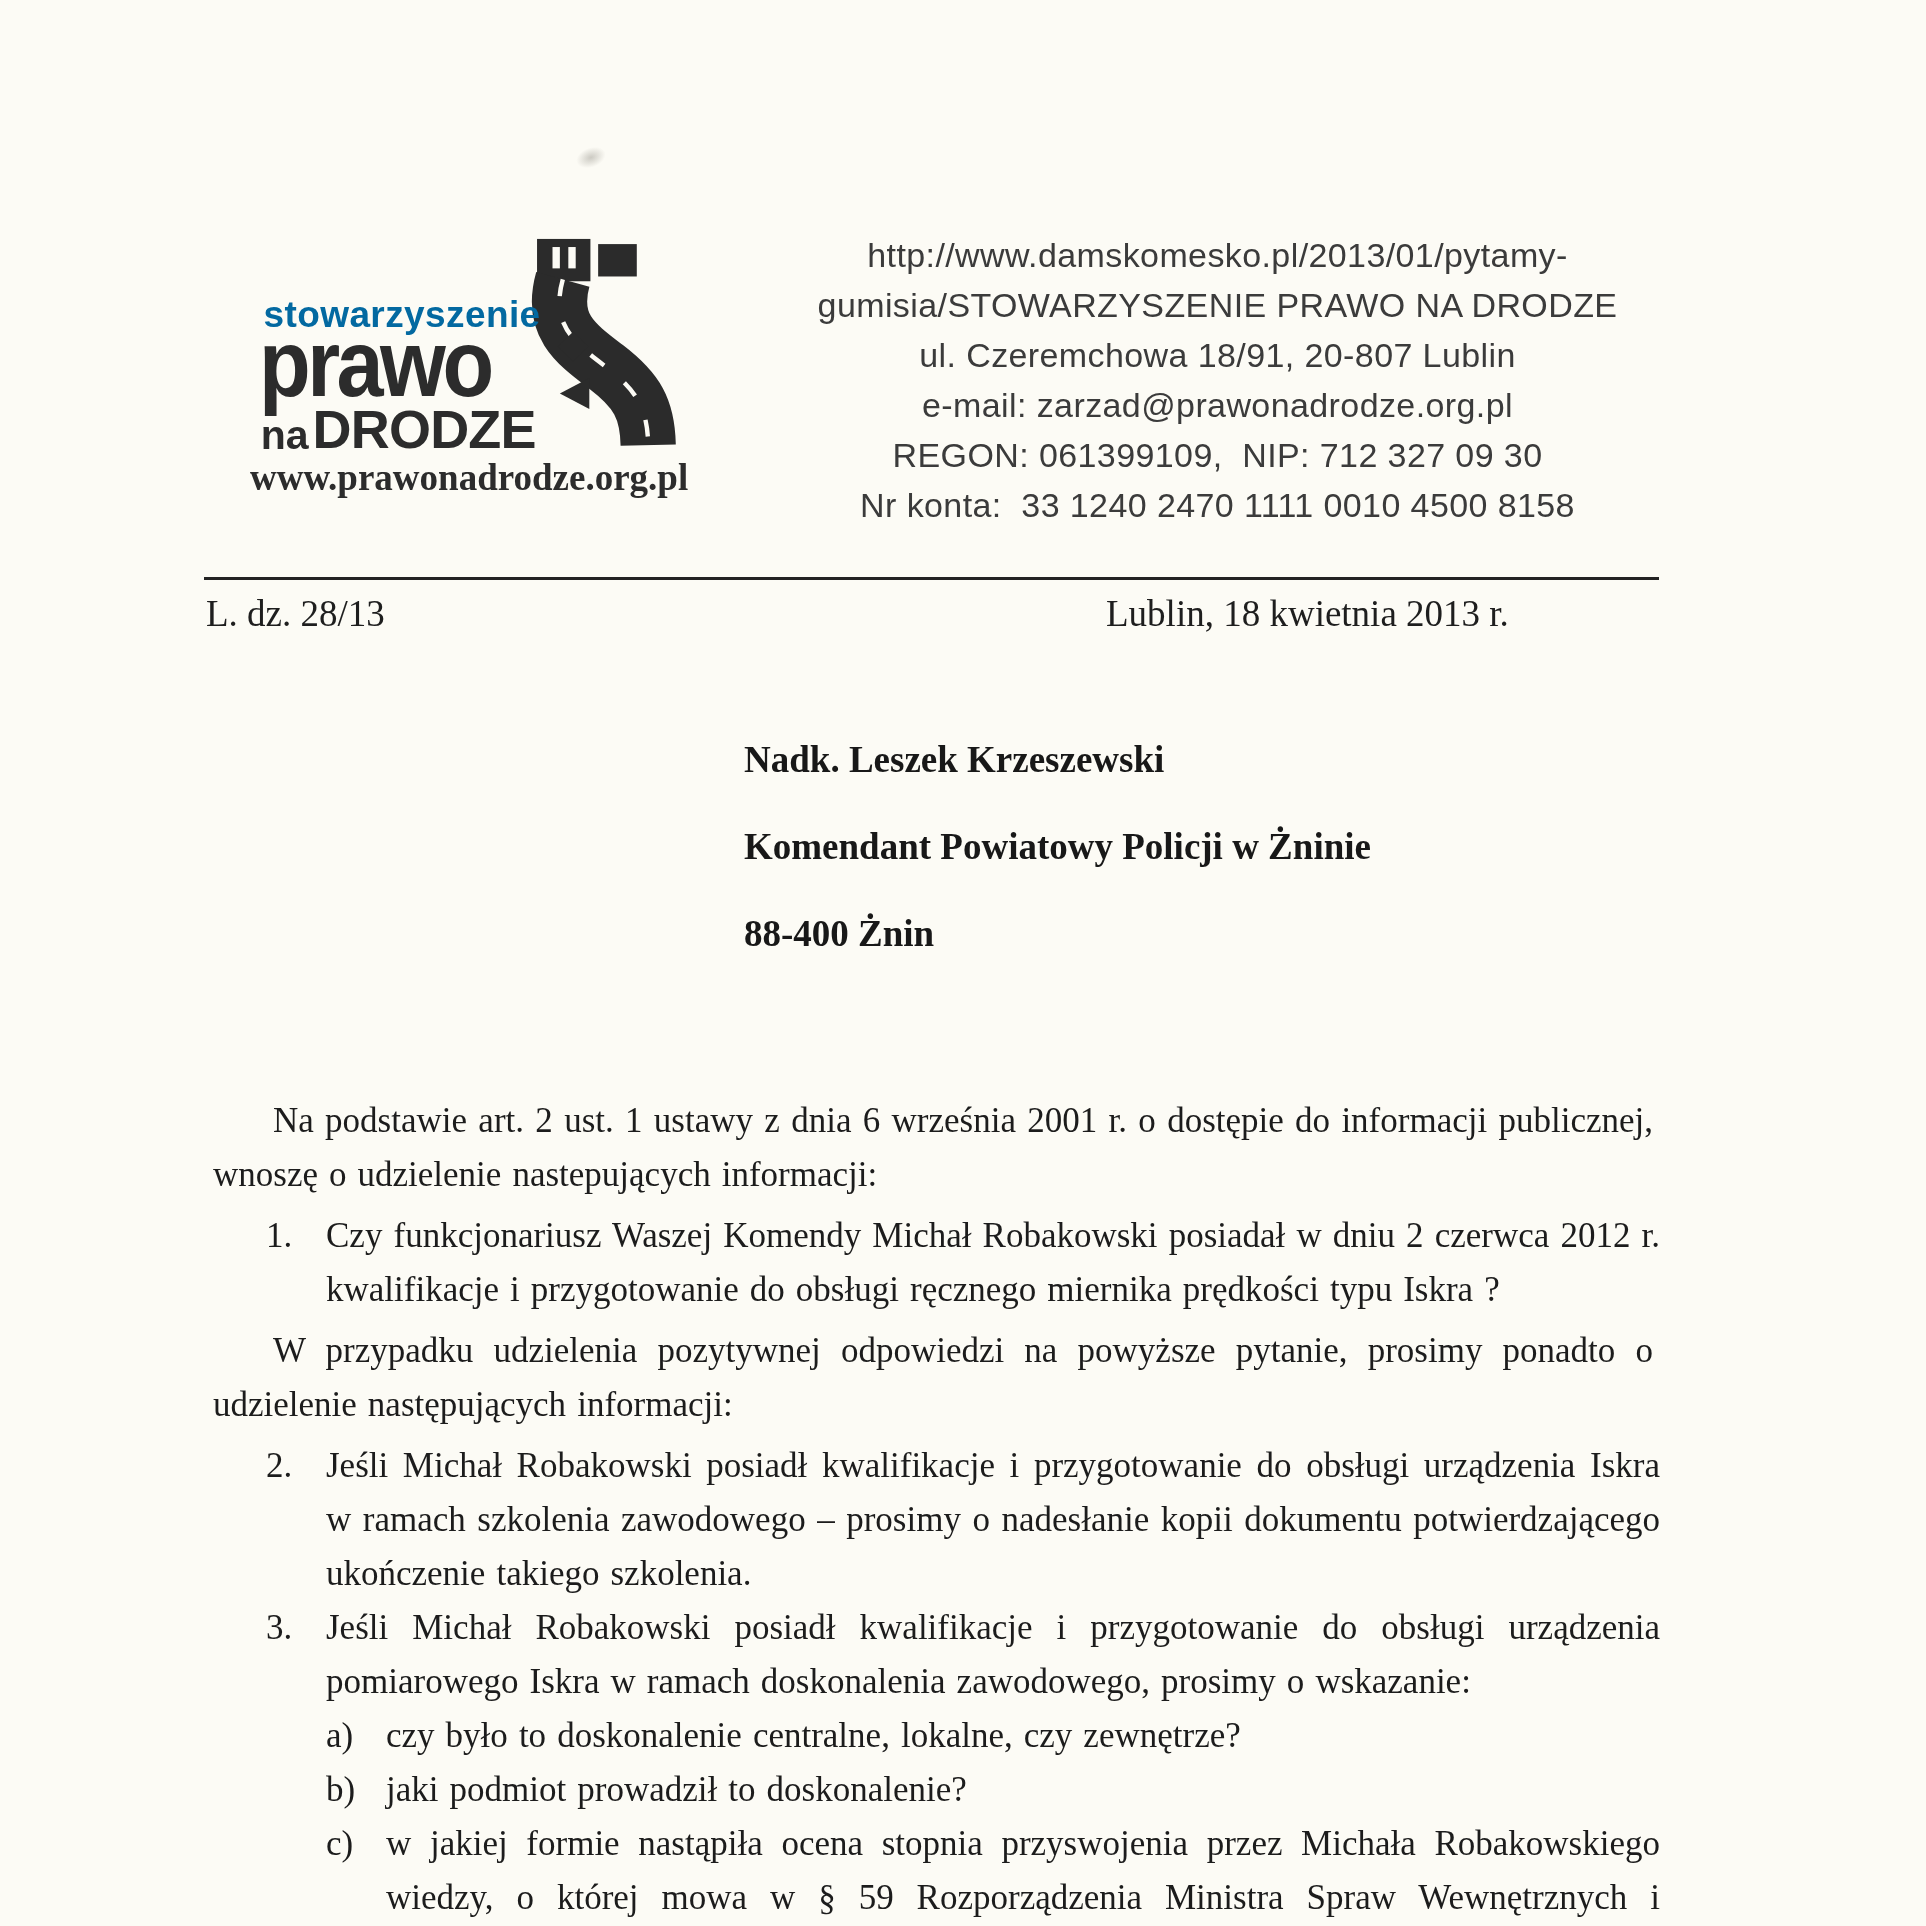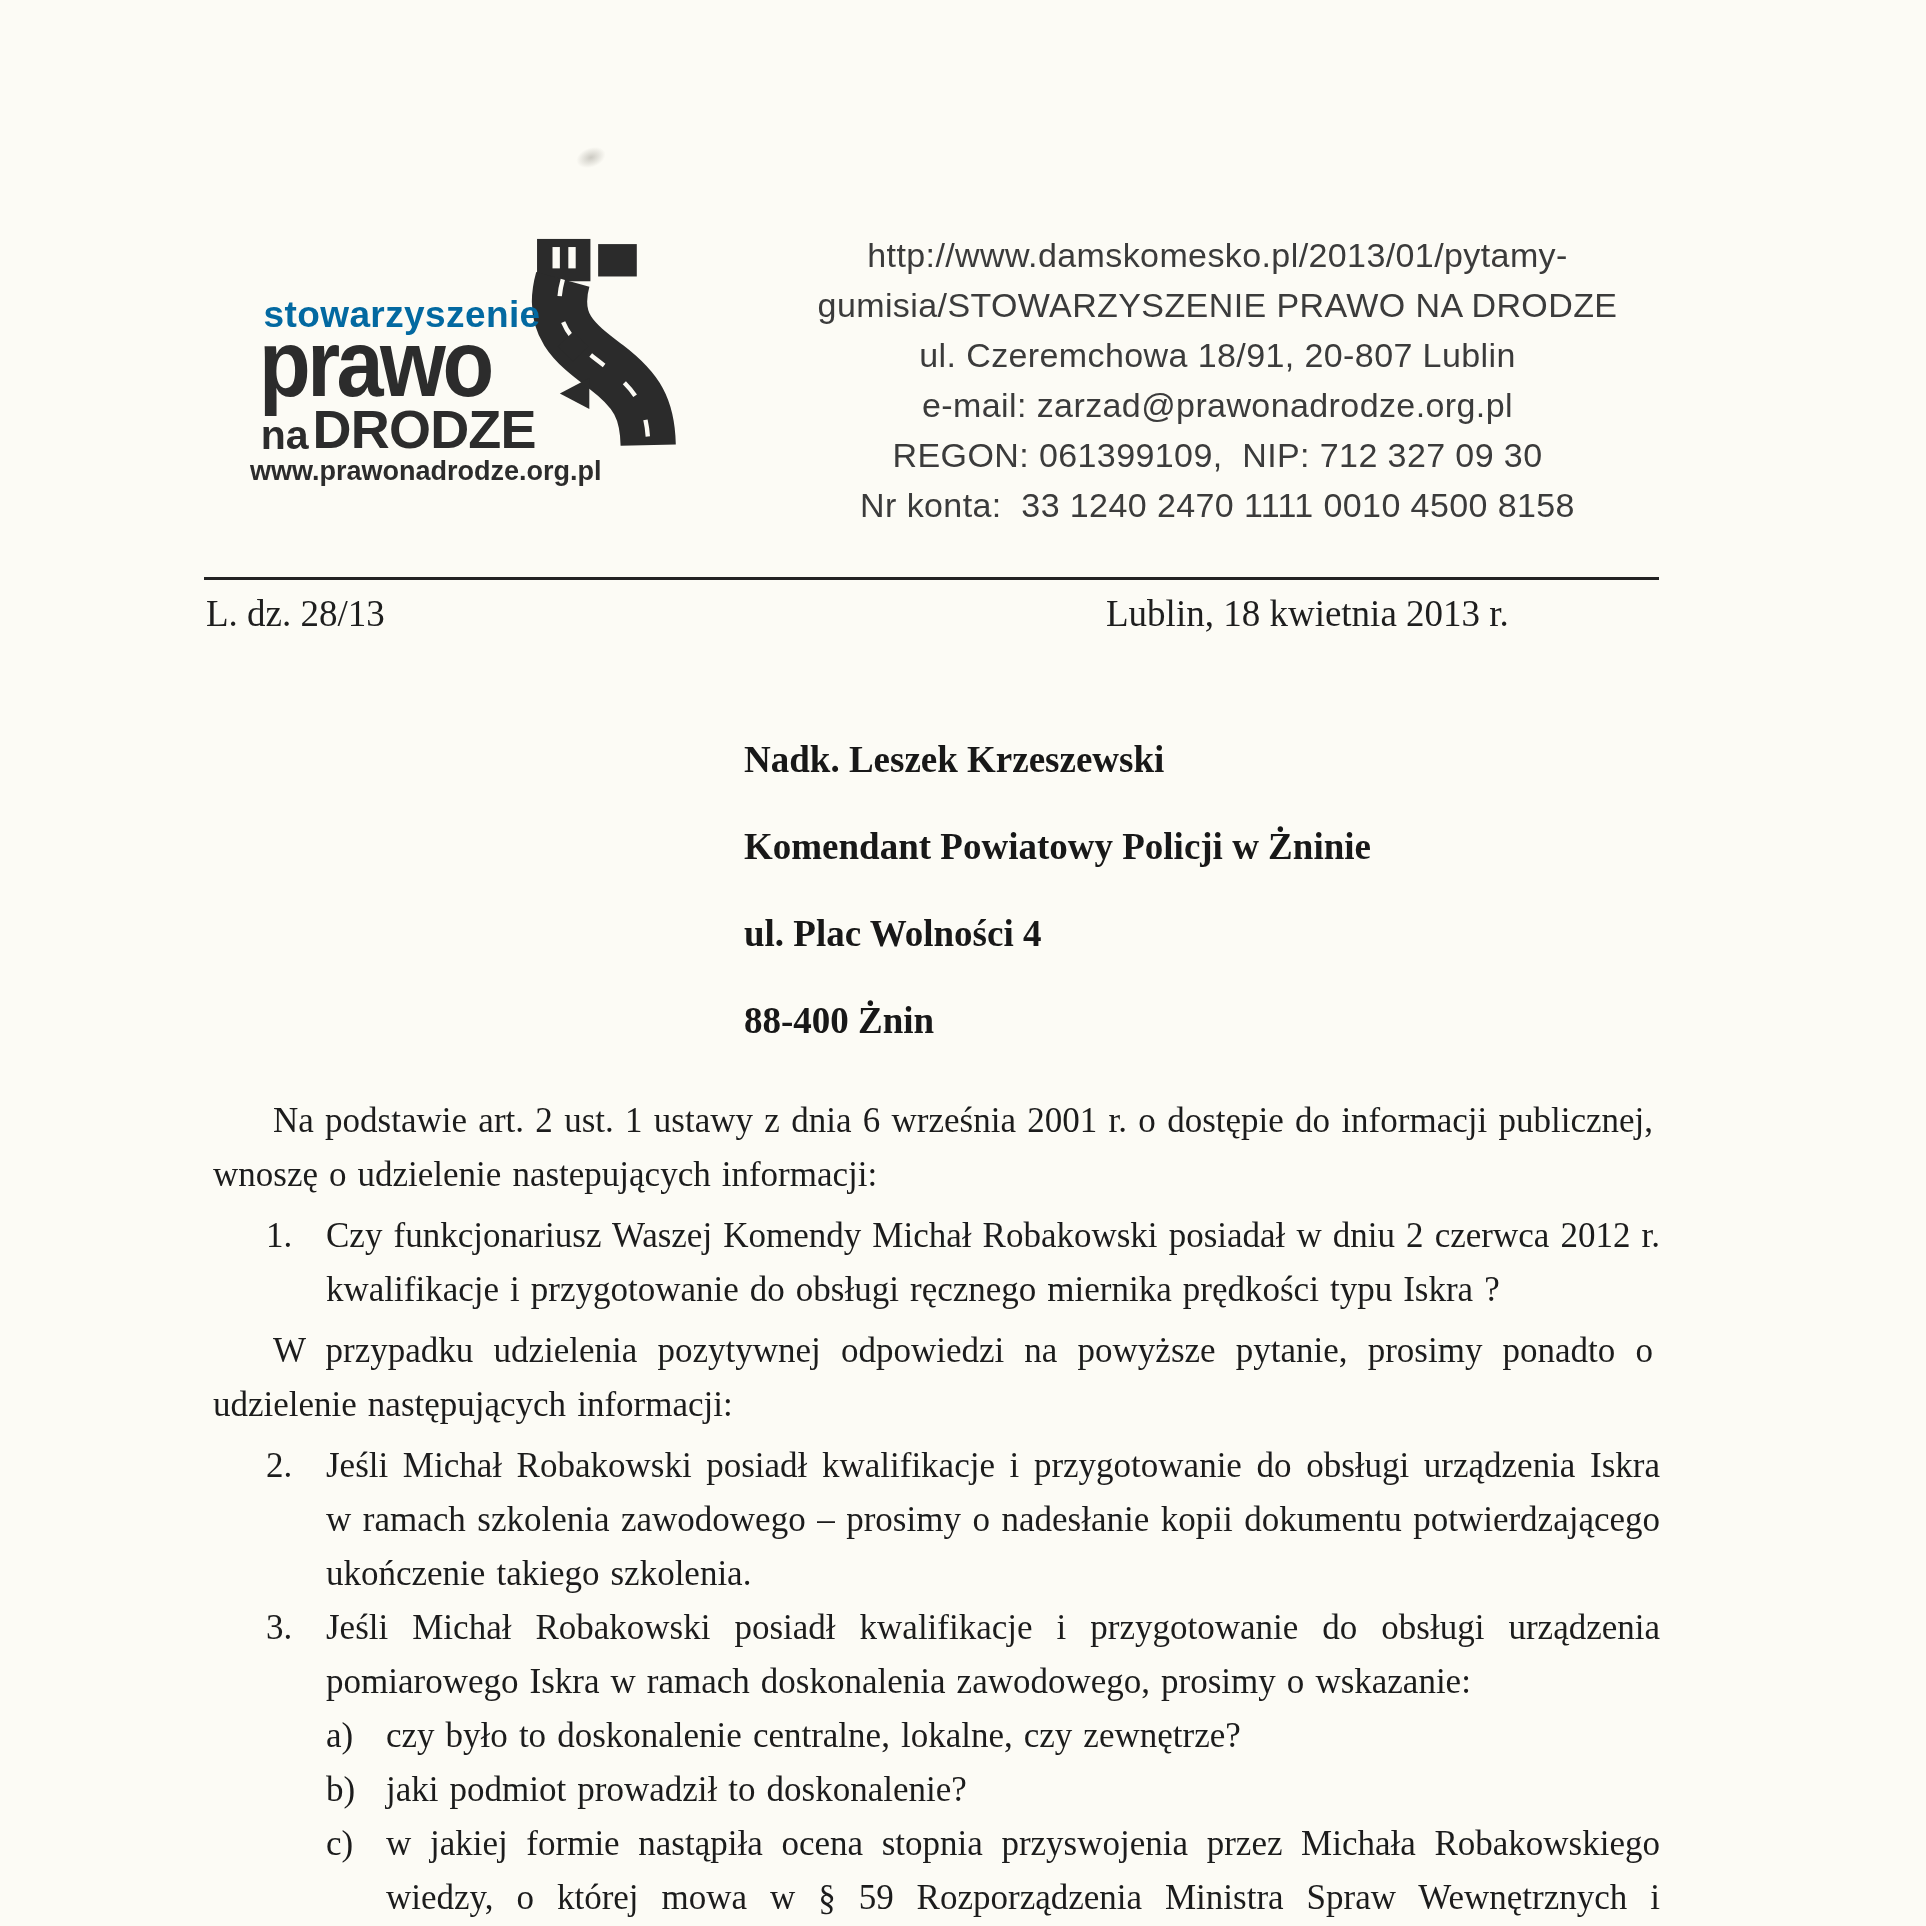--- a/index.html
+++ b/index.html
@@ -39,22 +39,22 @@
   }
   .logo-t3 {
     position:absolute; left:10.8px; top:165px;
     display:flex; align-items:flex-end; color:#2c2c2c;
     font-family:"Liberation Sans", sans-serif; font-weight:700;
   }
   .logo-t3 .na { font-size:41px; line-height:1; }
   .logo-t3 .drodze { font-size:54px; line-height:1; margin-left:3.9px; letter-spacing:-0.8px; }
   .logo-site {
     position:absolute; left:0; top:219px;
-    font-family:Liberation Sans, sans-serif; font-weight:700;
-    font-size:27px; color:#2c2c2c;
+    font-family:Liberation Serif, serif; font-weight:700;
+    font-size:37px; color:#2c2c2c;
   }
 
   
   .head-right {
     position:absolute; left:740px; top:230px; width:955px;
     text-align:center;
     font-family:"Liberation Sans", sans-serif;
     font-size:34px; line-height:50px; color:#3b3b3b;
     letter-spacing:0.4px;
   }
@@ -124,21 +124,20 @@
   <div class="rule"></div>
 
   <div class="refline">
     <span class="refno">L. dz. 28/13</span>
     <span class="refdate">Lublin, 18 kwietnia 2013 r.</span>
   </div>
 
   <div class="addressee">
     <div class="aline">Nadk. Leszek Krzeszewski</div>
     <div class="aline">Komendant Powiatowy Policji w Żninie</div>
-    <div class="aline">ul. Plac Wolności 4</div>
     <div class="aline">88-400 Żnin</div>
   </div>
 
   <div class="bodytext">
     <p class="para indent">Na podstawie art. 2 ust. 1 ustawy z dnia 6 września 2001 r. o dostępie do informacji publicznej, wnoszę o udzielenie nastepujących informacji:</p>
 
     <div class="li">
       <span class="marker">1.</span>
       <span class="txt">Czy funkcjonariusz Waszej Komendy Michał Robakowski posiadał w dniu 2 czerwca 2012 r. kwalifikacje i przygotowanie do obsługi ręcznego miernika prędkości typu Iskra ?</span>
     </div>

